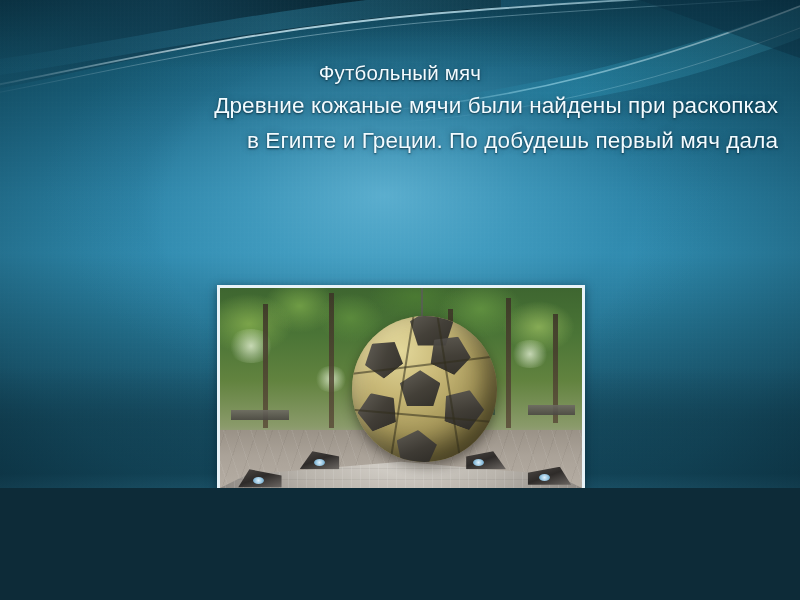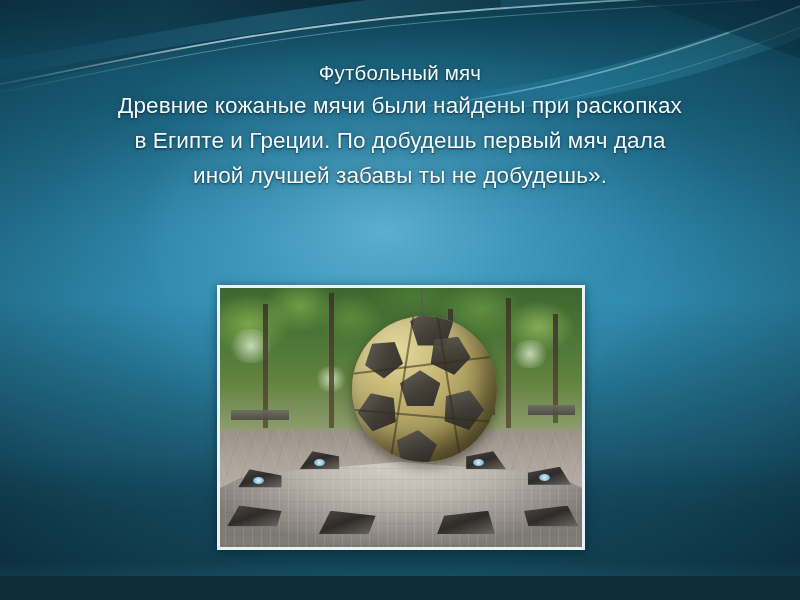--- a/index.html
+++ b/index.html
@@ -4,21 +4,21 @@
 <style>
   html, body {
     margin: 0;
     padding: 0;
     background: #0d2b38;
   }
 
   #slide {
     position: relative;
     width: 800px;
-    height: 576px;
+    height: 488px;
     overflow: hidden;
     font-family: "Liberation Sans", "DejaVu Sans", sans-serif;
     background: #1d5c75;
   }
 
   
   .bg-base {
     position: absolute;
     inset: 0;
     background:
@@ -115,20 +115,21 @@
     line-height: 30px;
     letter-spacing: 0.2px;
     white-space: pre;
   }
 
   .body-line {
     font-size: 22.5px;
     line-height: 35px;
     letter-spacing: 0.1px;
     white-space: pre;
+    text-align: right;
   }
 
   
   .photo-frame {
     position: absolute;
     left: 217px;
     top: 285px;
     width: 368px;
     height: 265px;
     box-sizing: border-box;
@@ -332,21 +333,20 @@
   </svg>
 
   <div class="bg-texture"></div>
   <div class="bg-bottomband"></div>
   <div class="bg-vignette"></div>
 
   <div class="textblock">
     <div class="slide-title">Футбольный мяч</div>
     <div class="body-line">Древние кожаные мячи были найдены при раскопках</div>
     <div class="body-line">в Египте и Греции. По добудешь первый мяч дала</div>
-    <div class="body-line">иной лучшей забавы ты не добудешь».</div>
   </div>
 
   <div class="photo-frame">
     <div class="photo-canvas">
 
       <div class="ph-trees"></div>
 
       <div class="ph-lightgap" style="left:2%;  top:16%; width:48px; height:34px;"></div>
       <div class="ph-lightgap" style="left:26%; top:30%; width:34px; height:26px;"></div>
       <div class="ph-lightgap" style="left:80%; top:20%; width:40px; height:28px;"></div>

